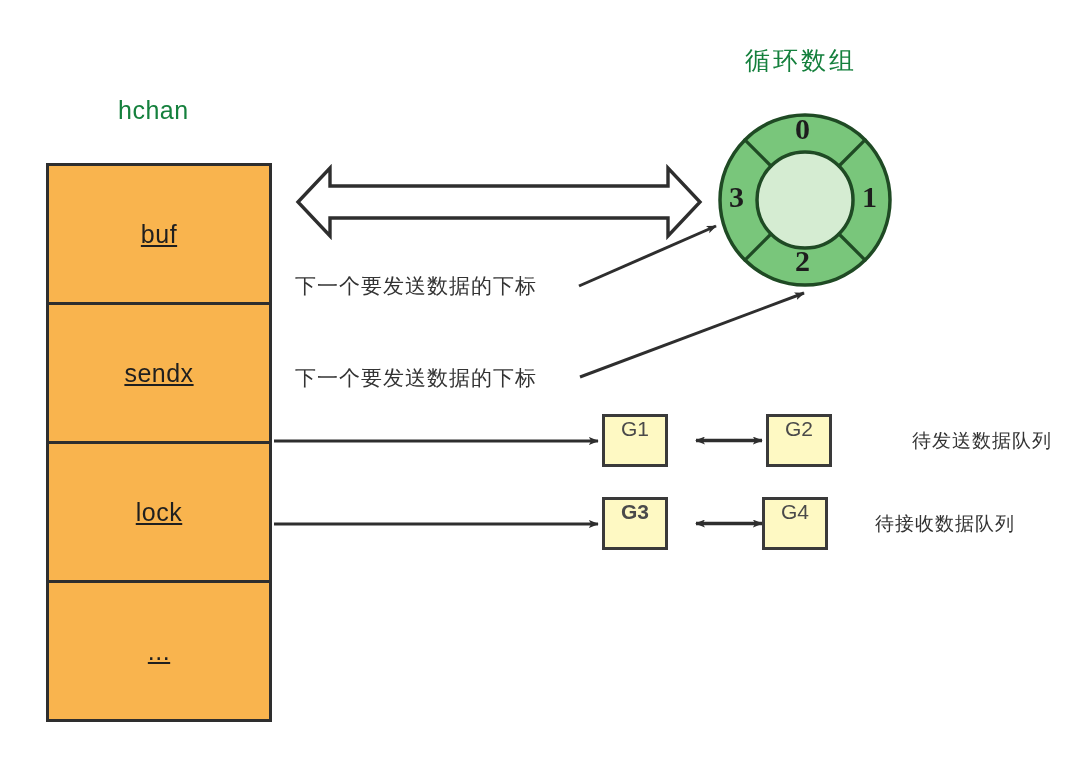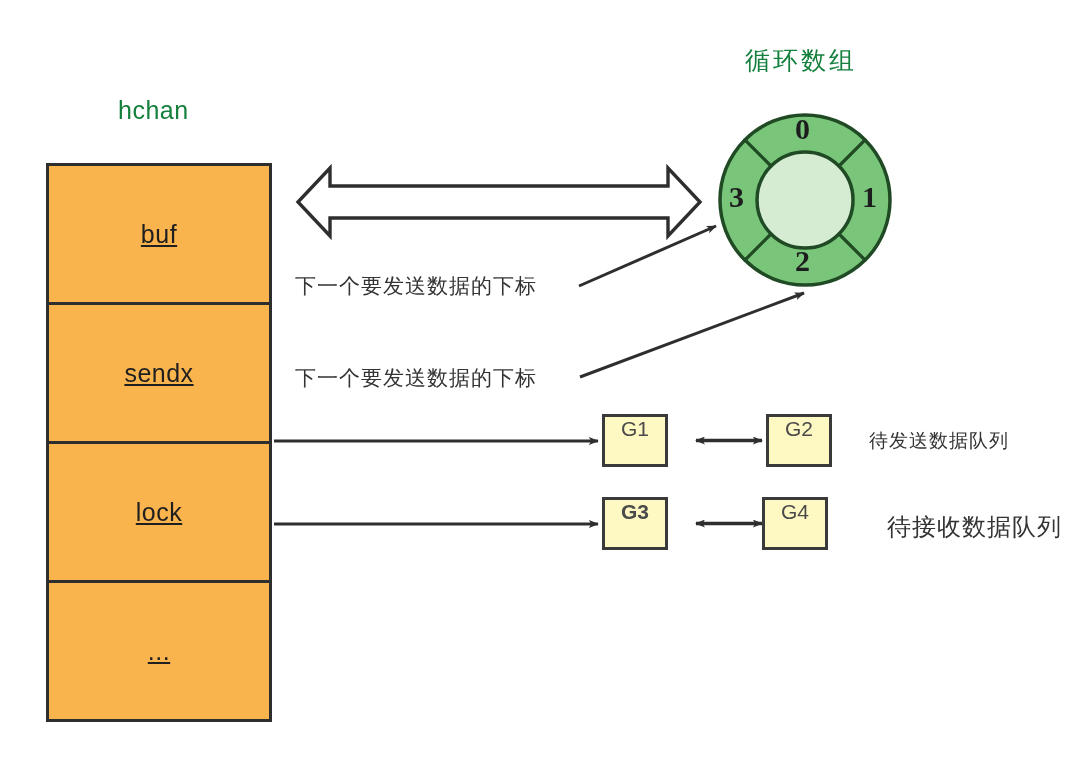--- a/index.html
+++ b/index.html
@@ -94,22 +94,22 @@
   
   .annot {
     position: absolute;
     font-size: 21px;
     color: #333333;
     white-space: nowrap;
     letter-spacing: 1px;
   }
   #sendx-annot { left: 295px; top: 272px; }
   #recvx-annot { left: 295px; top: 364px; }
-  #sendq-annot { left: 869px; top: 428px; font-size: 19px; }
-  #recvq-annot { left: 875px; top: 511px; font-size: 24px; margin-left: 12px; }
+  #sendq-annot { left: 912px; top: 428px; font-size: 19px; }
+  #recvq-annot { left: 875px; top: 511px; font-size: 19px; }
 
   
   .ring-index {
     position: absolute;
     font-size: 30px;
     color: #1d1d1d;
     font-family: "Liberation Serif", "DejaVu Serif", serif;
     font-weight: 700;
   }
 </style>

